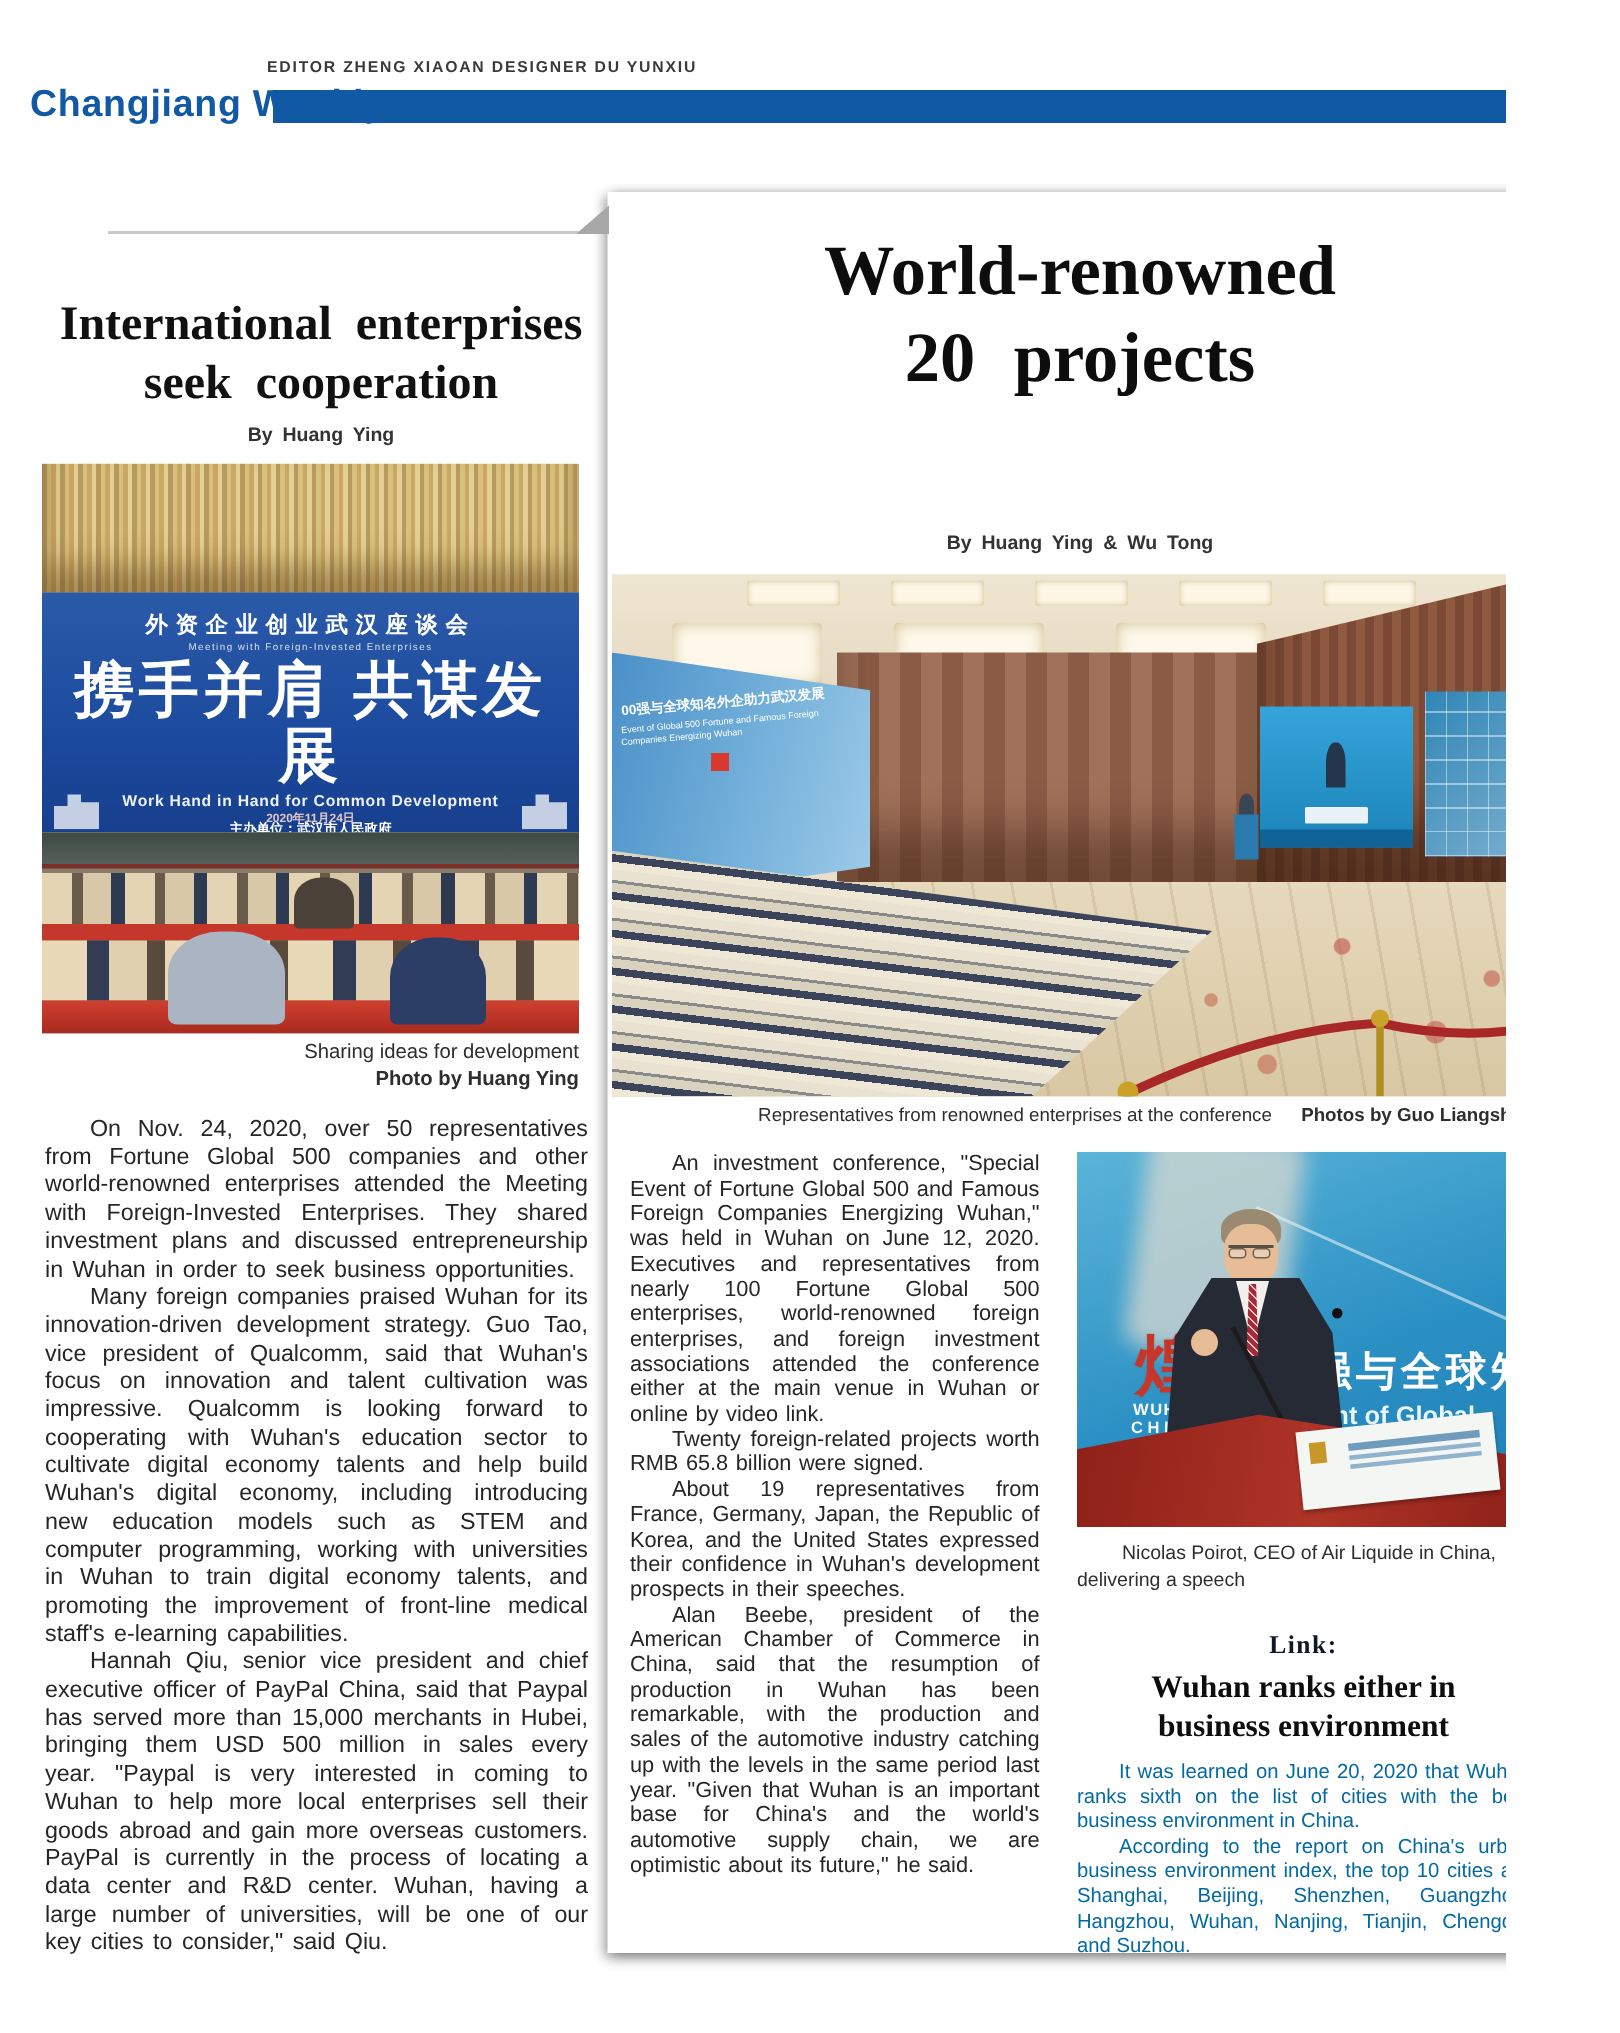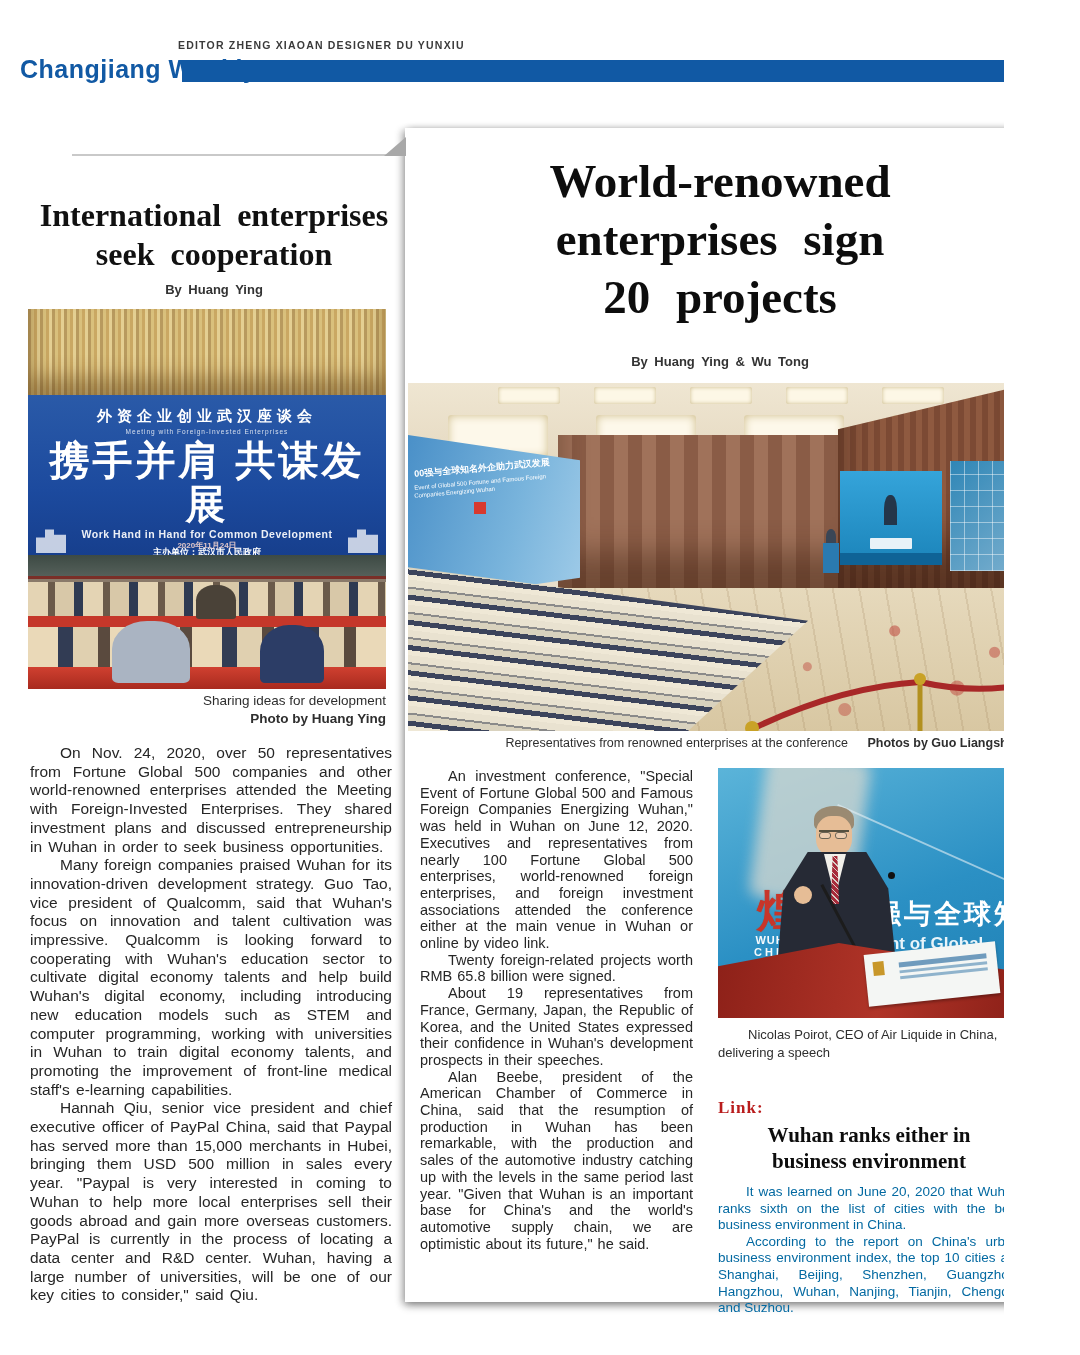--- a/index.html
+++ b/index.html
@@ -170,22 +170,22 @@
   .podium-sign { position:absolute; bottom:18px; left:148px; width:132px; height:52px; background:#f4f6f4;
     transform:rotate(-6deg); box-shadow:0 2px 3px rgba(0,0,0,.3); padding:8px 10px; }
   .podium-sign .logo-sq { position:absolute; top:8px; left:8px; width:11px; height:14px; background:#c8972a; }
   .podium-sign .line { height:3px; background:#8fb3cc; margin:3px 0 0 24px; }
   .podium-sign .line.cn { background:#6f9bbd; height:5px; }
 
   .speech-caption { position:relative; margin-top:8px; width:302px; font-size:13px; line-height:17.5px;
     color:#2e2e2e; }
   .speech-caption p { text-indent:30px; }
 
-  .link-kicker { margin-top:37px; font-family:"Liberation Serif", serif;
-    font-weight:bold; font-size:17px; color:#b91c1c; letter-spacing:1px; }
+  .link-kicker { margin-top:26px; text-align:center; font-family:"Liberation Serif", serif;
+    font-weight:bold; font-size:17px; color:#0f172a; letter-spacing:1px; }
   .link-headline { margin-top:4px; text-align:center; font-family:"Liberation Serif", serif;
     font-weight:bold; font-size:21px; line-height:26px; color:#0d0d0d; }
   .link-body { margin-top:10px; font-size:13.5px; line-height:16.6px; text-align:justify; color:#0369a1; }
   .link-body p { text-indent:28px; }
 </style>
 </head>
 <body>
 
 <div class="page">
 
@@ -235,21 +235,20 @@
     <p>Many foreign companies praised Wuhan for its innovation-driven development strategy. Guo Tao, vice president of Qualcomm, said that Wuhan's focus on innovation and talent cultivation was impressive. Qualcomm is looking forward to cooperating with Wuhan's education sector to cultivate digital economy talents and help build Wuhan's digital economy, including introducing new education models such as STEM and computer programming, working with universities in Wuhan to train digital economy talents, and promoting the improvement of front-line medical staff's e-learning capabilities.</p>
     <p>Hannah Qiu, senior vice president and chief executive officer of PayPal China, said that Paypal has served more than 15,000 merchants in Hubei, bringing them USD 500 million in sales every year. "Paypal is very interested in coming to Wuhan to help more local enterprises sell their goods abroad and gain more overseas customers. PayPal is currently in the process of locating a data center and R&amp;D center. Wuhan, having a large number of universities, will be one of our key cities to consider," said Qiu.</p>
   </div>
 
   <div class="card">
     <div class="fold-left"></div>
     <div class="fold-right"></div>
 
     <div class="main-headline">
       <div>World-renowned</div>
-      <div>enterprises  sign</div>
       <div>20  projects</div>
     </div>
     <div class="main-byline">By Huang Ying &amp; Wu Tong</div>
 
     <div class="big-photo">
       <div class="ceiling"></div>
       <div class="panel-row1">
         <div></div>
           <div></div>
           <div></div>

